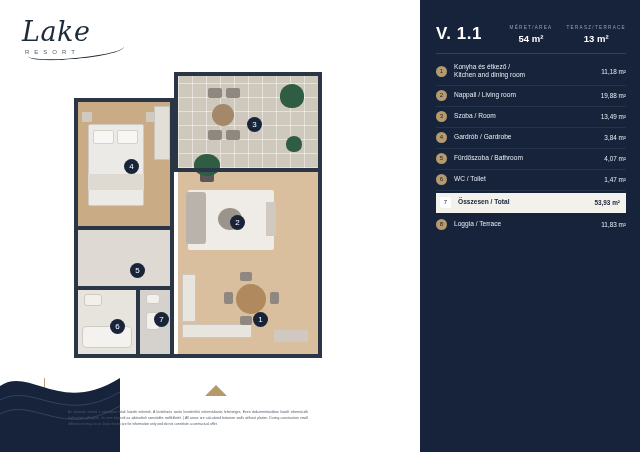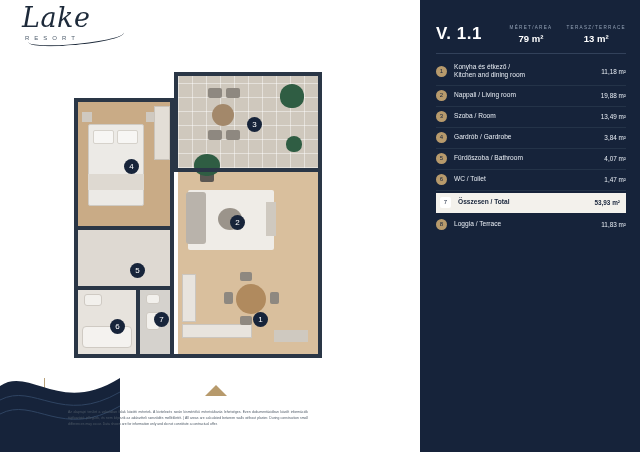--- a/index.html
+++ b/index.html
@@ -20,21 +20,21 @@
   .plan-panel {
     position: absolute;
     left: 0; top: 0;
     width: 420px; height: 452px;
     background: #ffffff;
   }
 
   
   .logo {
     position: absolute;
-    left: 22px; top: 4px;
+    left: 22px; top: 18px;
     width: 120px; height: 48px;
   }
   .logo-word {
     font-family: "DejaVu Serif", serif;
     font-style: italic;
     font-size: 27px;
     color: #1d2a3a;
     letter-spacing: 0.5px;
     line-height: 1;
   }
@@ -448,21 +448,21 @@
   </div>
 
   <div class="info-panel">
     <div class="info-inner">
 
       <div class="unit-head">
         <div class="unit-id">V. 1.1</div>
         <div class="head-metrics">
           <div>
             <div class="metric-cap">MÉRET/AREA</div>
-            <div class="metric-val">79 m²</div>
+            <div class="metric-val">54 m²</div>
           </div>
           <div>
             <div class="metric-cap">TERASZ/TERRACE</div>
             <div class="metric-val">13 m²</div>
           </div>
         </div>
       </div>
 
       <div class="hr"></div>
 

